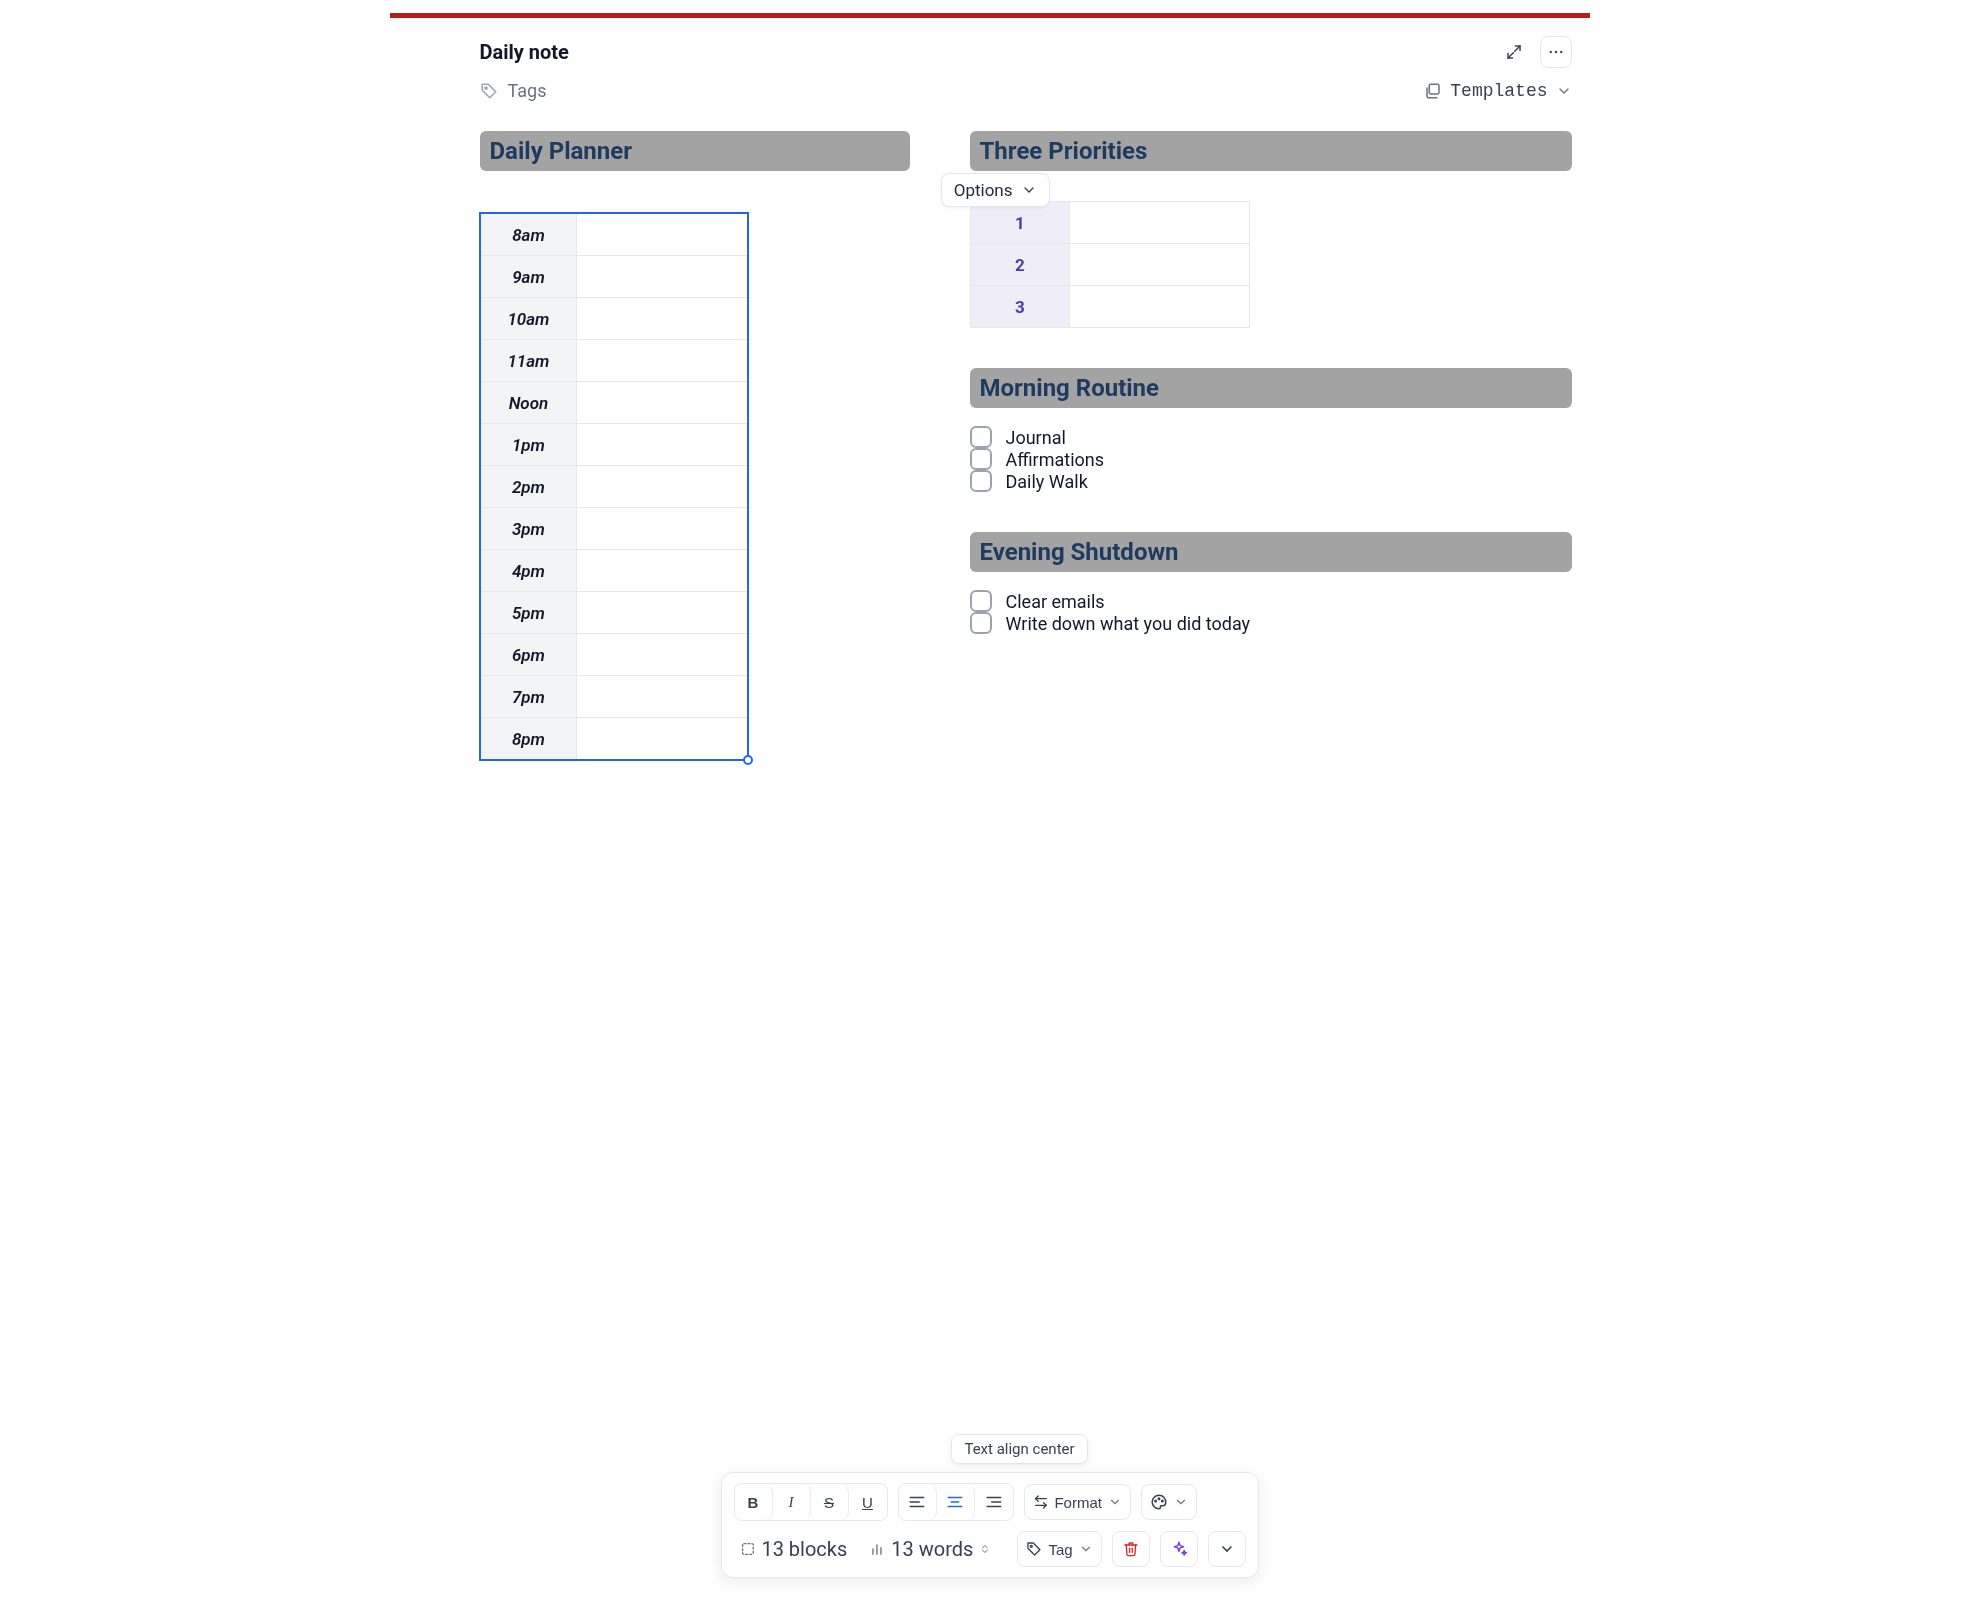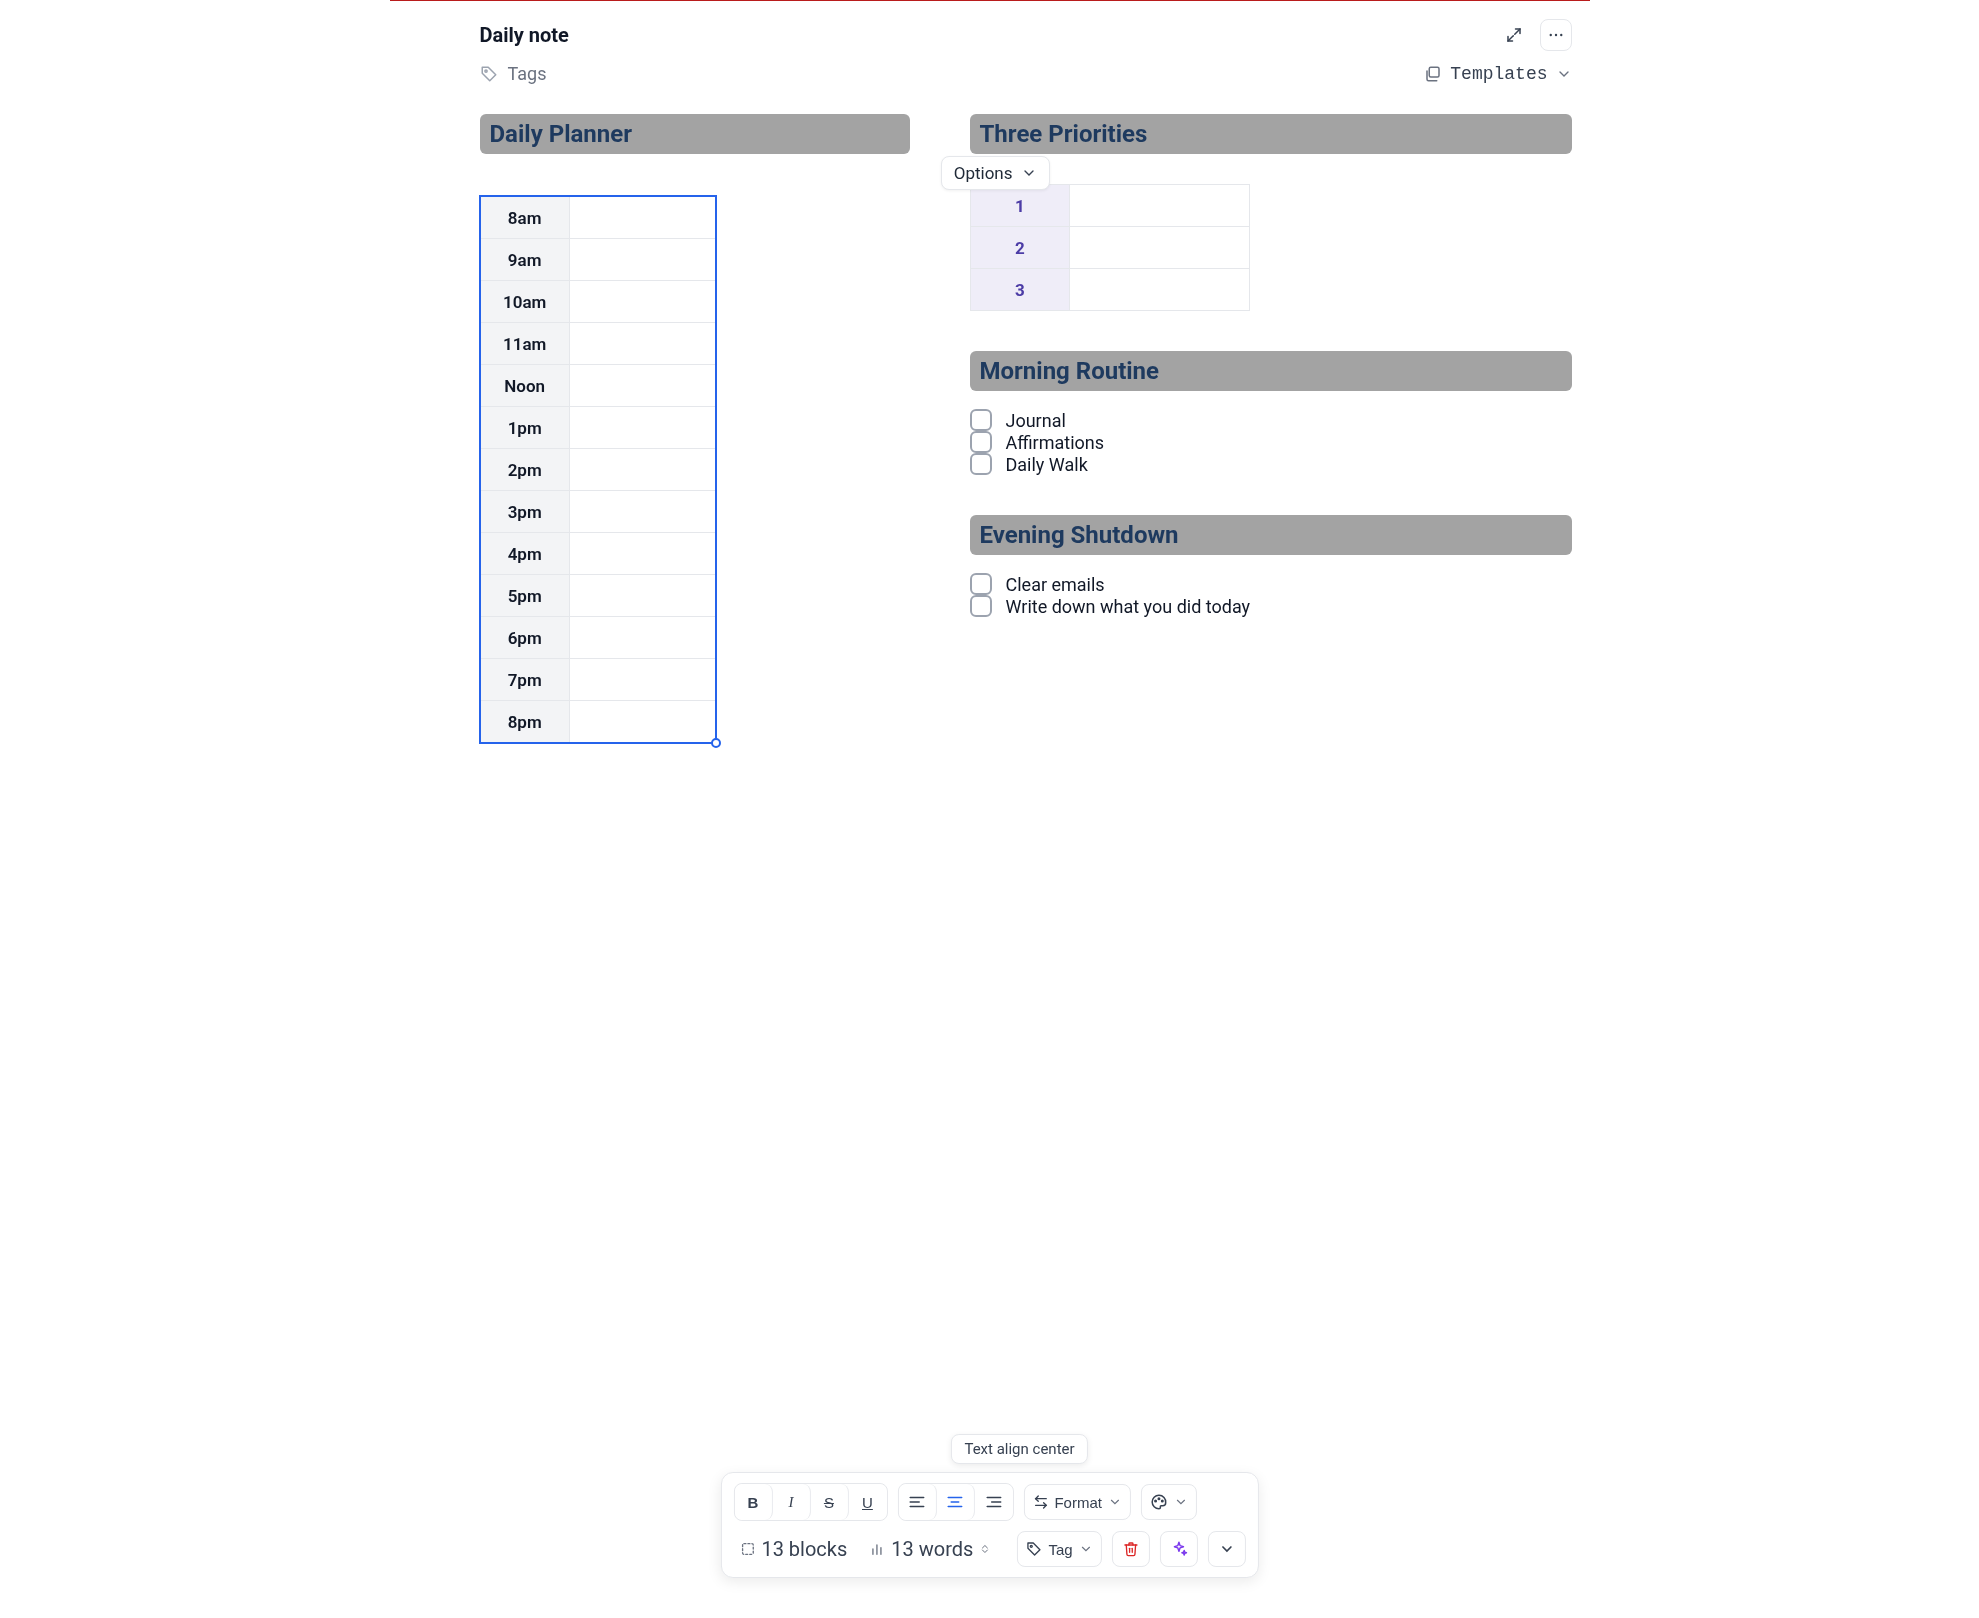--- a/index.html
+++ b/index.html
@@ -3,23 +3,23 @@
 <meta charset="utf-8">
 <style>
   * { box-sizing: border-box; margin: 0; padding: 0; }
   body {
     font-family: -apple-system, BlinkMacSystemFont, "Segoe UI", Roboto, Helvetica, Arial, sans-serif;
     background: #fff;
     color: #1f2937;
     font-size: 16px;
   }
   .page {
-    border-top: 1px solid #b91c1c;
+    border-top: 5px solid #b91c1c;
     max-width: 1200px;
-    margin: 0 auto;
+    margin: 13px auto;
     padding: 18px 0 140px 0;
   }
   .header-row {
     display: flex;
     align-items: center;
     justify-content: space-between;
     padding: 0 18px 6px 90px;
   }
   .page-title {
     font-size: 20px;
@@ -87,23 +87,24 @@
     background: #fff;
     border: 1px solid #e5e7eb;
     border-radius: 8px;
     padding: 6px 12px;
     font-size: 17px;
     box-shadow: 0 1px 3px rgba(0,0,0,0.06);
     cursor: pointer;
   }
   .planner-table {
     border-collapse: collapse;
-    width: 236px;
+    width: 268px;
     margin-top: 30px;
     position: relative;
+    font-style: italic;
   }
   .planner-table td {
     border: 1px solid #e5e7eb;
     height: 42px;
     font-size: 17px;
   }
   .planner-table td.time {
     width: 100px;
     background: #f3f4f6;
     text-align: center;

